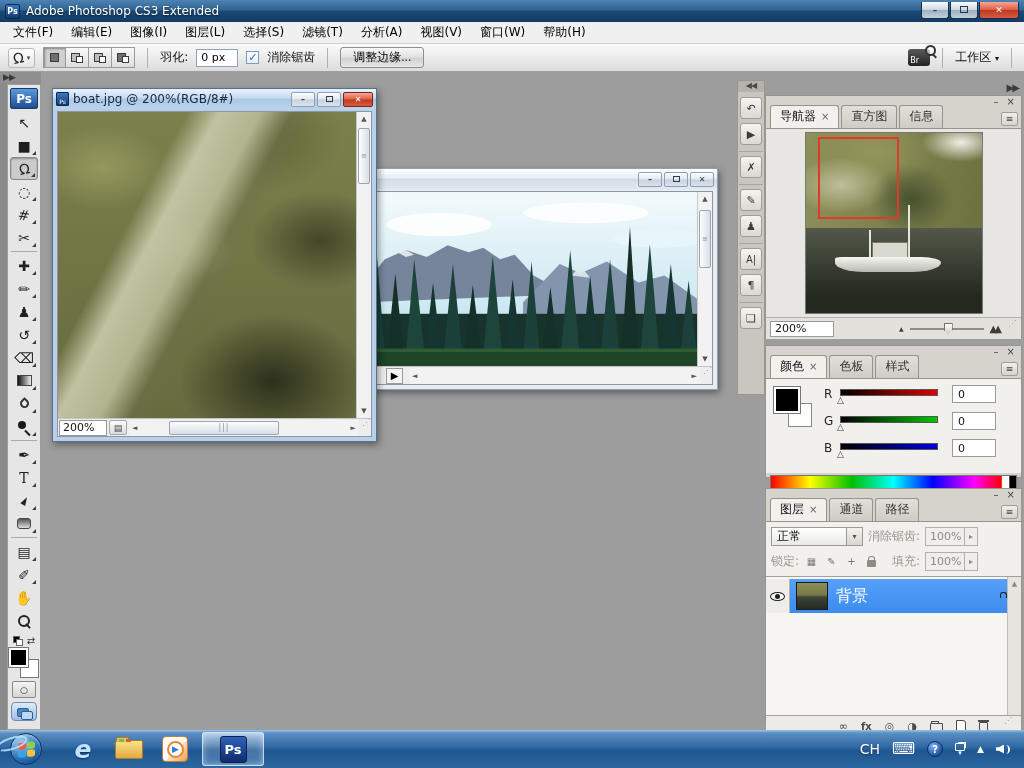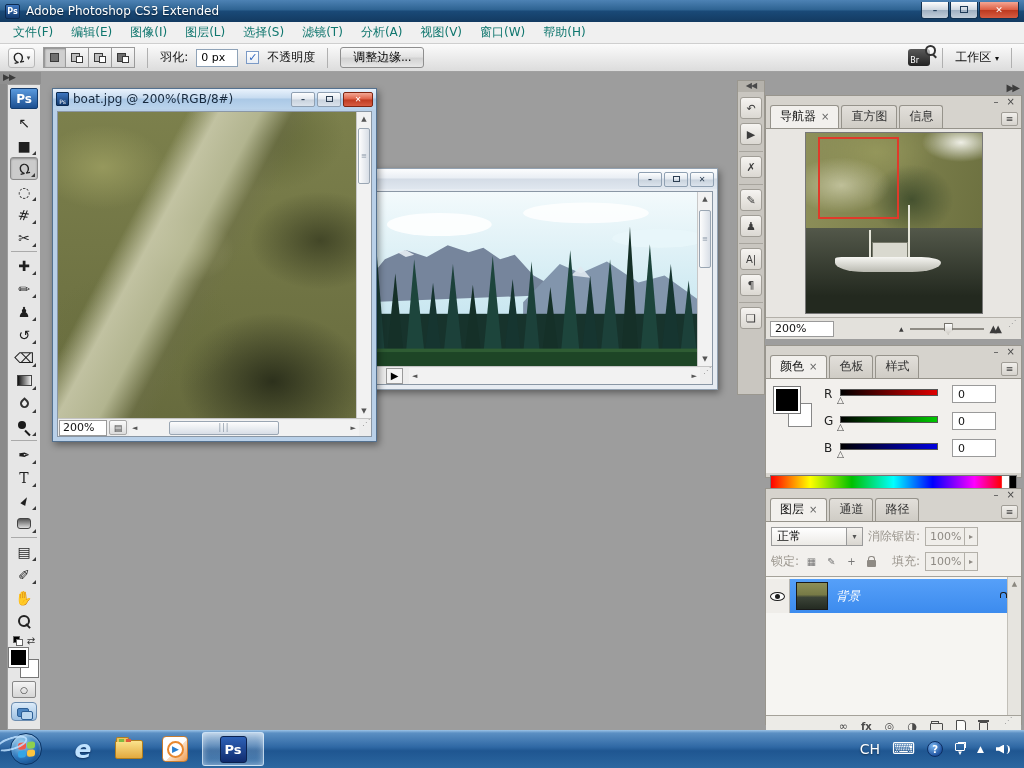--- a/index.html
+++ b/index.html
@@ -15,21 +15,21 @@
 .win-btns{margin-left:auto;display:flex;gap:1px;margin-top:-2px}
 .win-btn{width:28px;height:17px;border:1px solid #10304f;border-top:none;border-radius:0 0 3px 3px;
  background:linear-gradient(#fdfdfd,#cdd7e1 48%,#9fb0c2 52%,#c3cfdb);display:flex;align-items:center;justify-content:center;
  font-size:9px;color:#1e3a57;font-weight:bold}
 .win-btn.close{width:40px;background:linear-gradient(#f4a693,#dd5f44 48%,#bd3a20 52%,#d65b41);color:#fff}
 .restore-glyph{width:8px;height:7px;border:1px solid #1e3a57;background:transparent}
 
 
 .menubar{position:absolute;left:0;top:22px;right:0;height:22px;background:#f0f0f0;border-bottom:1px solid #cfcfcf;
  display:flex;align-items:center;padding-left:4px}
-.menu-item{padding:2px 9px;color:#0f766e}
+.menu-item{padding:2px 9px;color:#000000}
 
 
 .optionsbar{position:absolute;left:0;top:44px;right:0;height:28px;background:linear-gradient(#fbfbfb,#dcdcdc);
  border-bottom:1px solid #a0a0a0;display:flex;align-items:center;padding:0 8px;gap:8px}
 .opt-sep{width:1px;height:20px;background:#b0b0b0;margin:0 4px}
 .tool-preview{display:flex;align-items:center;gap:3px;padding:1px 4px;border:1px solid #b8b8b8;border-radius:3px;background:linear-gradient(#fff,#e4e4e4)}
 .lasso-glyph{font-size:14px;transform:rotate(-12deg);display:inline-block;color:#222}
 .mode-btns{display:flex}
 .mode-btn{width:23px;height:21px;border:1px solid #9a9a9a;display:flex;align-items:center;justify-content:center;
  background:linear-gradient(#f8f8f8,#dedede);position:relative}
@@ -209,21 +209,21 @@
 .lock-icon::before{content:'';position:absolute;left:1px;top:-4px;width:5px;height:5px;border:1.5px solid #8e8a84;border-bottom:none;border-radius:3px 3px 0 0}
 .lock-icon.dark{background:#1d1d1d}
 .lock-icon.dark::before{border-color:#1d1d1d}
 .layer-list{position:relative;height:138px;background:#f6f5f2}
 .layer-row{position:absolute;left:0;top:2px;right:14px;height:34px;background:linear-gradient(#56a0f9,#3c8bee);display:flex;align-items:center}
 .eye-cell{width:24px;height:100%;background:#efedе9;background:#efede9;border-right:1px solid #b9b6af;display:flex;align-items:center;justify-content:center}
 .eye-icon{position:relative;width:15px;height:9px;border:1px solid #1d1d1d;border-radius:50%;background:#fdfdfd}
 .eye-icon::after{content:'';position:absolute;left:4px;top:1px;width:5px;height:5px;border-radius:50%;background:#1d1d1d}
 .layer-thumb{width:32px;height:28px;margin:0 8px 0 6px;border:1px solid #1a1a1a;
  background:linear-gradient(#8d8f58 0%,#777a46 45%,#3c4438 55%,#242b22 100%)}
-.layer-name{flex:1;color:#fff;font-style:italic;font-size:12px}
+.layer-name{flex:1;color:#fff;font-size:16px}
 .layer-row .lockwrap{margin-right:8px}
 .list-scroll{position:absolute;right:0;top:0;bottom:0;width:14px;background:#e6e4df;border-left:1px solid #c2bfb8;
  text-align:center;font-size:7px;color:#8a877f;padding-top:3px}
 .layers-foot{height:21px;border-top:1px solid #a5a29a;background:#ecebe7;display:flex;align-items:center;justify-content:flex-end;gap:13px;padding:0 8px;color:#4a4a4a}
 .foot-icon{font-size:11px}
 .fx-label{font-size:10px;font-weight:bold}
 .folder-icon{position:relative;width:13px;height:9px;border:1px solid #4a4a4a;border-radius:1px;margin-top:2px}
 .folder-icon::before{content:'';position:absolute;left:0;top:-3px;width:6px;height:2px;border:1px solid #4a4a4a;border-bottom:none}
 .page-icon{width:10px;height:12px;border:1px solid #4a4a4a;background:#fcfcfa;border-radius:0 3px 0 0}
 .trash-icon{position:relative;width:9px;height:11px;border:1px solid #4a4a4a;border-radius:1px 1px 2px 2px;margin-top:2px}
@@ -321,21 +321,21 @@
           <span class="sq fill"></span>
           <span class="sq small"></span>
         </span>
     </span>
     <span class="opt-sep"></span>
     <span>羽化:</span>
     <input class="feather-input" value="0 px" style="">
     <span class="checkbox">
         <span>✓</span>
       </span>
-    <span>不透明度</span>
+    <span>消除锯齿</span>
     <span class="opt-sep"></span>
     <button class="vista-btn">调整边缘...</button>
     <span class="opt-right">
       <span class="br-chip">
         <span>Br</span>
         <span class="mag"></span>
       </span>
       <span class="opt-sep"></span>
       <span>
         <span>工作区</span>

